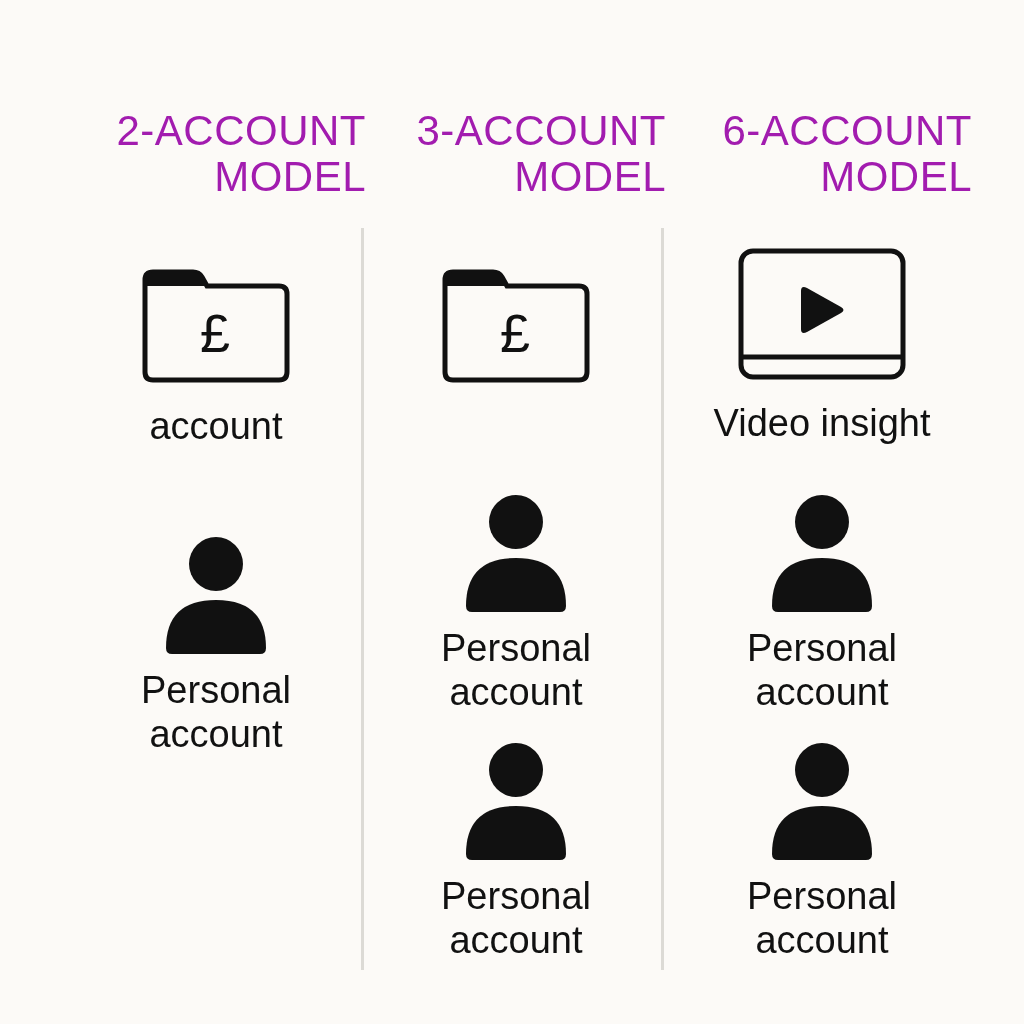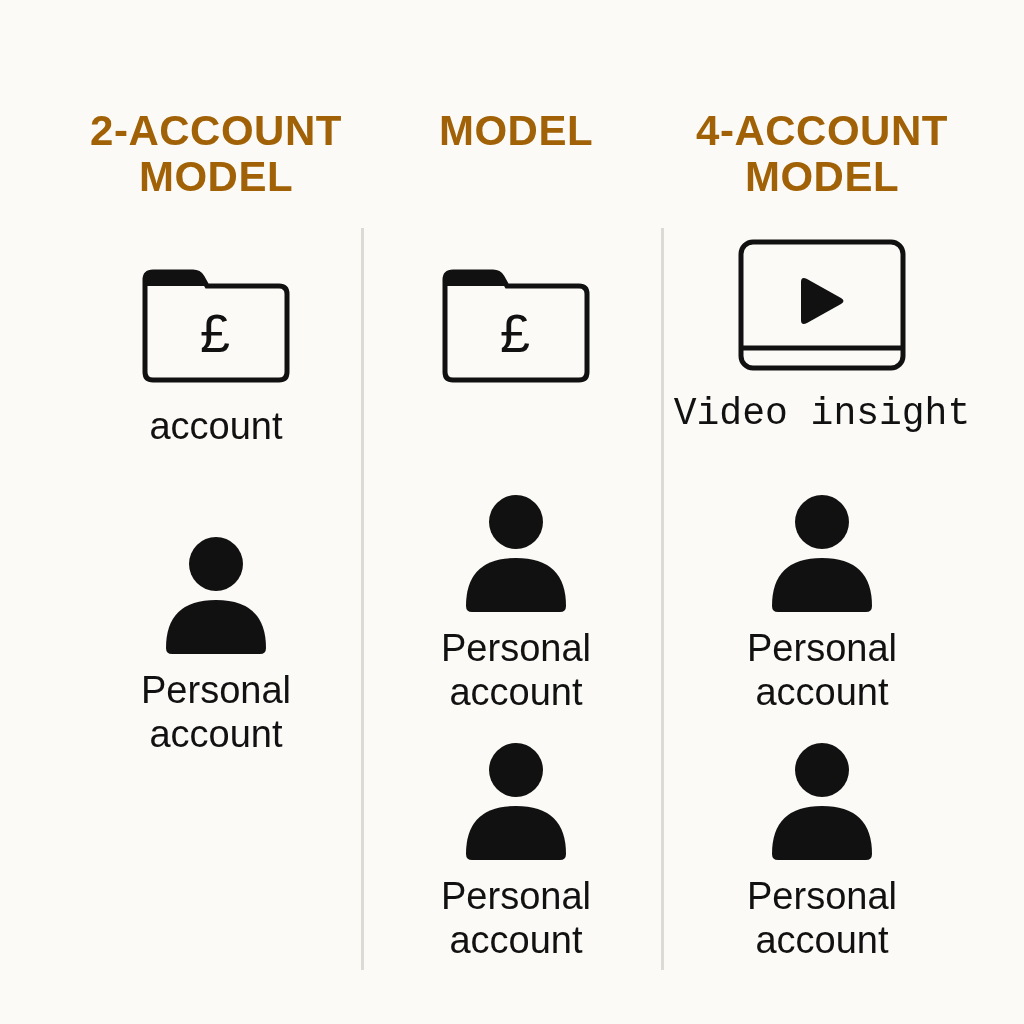--- a/index.html
+++ b/index.html
@@ -1,20 +1,20 @@
 <!DOCTYPE html>
 <html><head>
 <meta charset="utf-8">
 <style>
   html, body { margin:0; padding:0; }
   body { width:1024px; height:1024px; background:#fcfaf7; position:relative; overflow:hidden;
          font-family:"Liberation Sans","DejaVu Sans",sans-serif; color:#111; }
   .col { position:absolute; top:0; width:300px; height:1024px; }
-  .title { position:absolute; left:0; width:100%; top:108px; text-align:center;
-           font-size:42px; font-weight:bold; line-height:46px; letter-spacing:0.5px; color:#a16207; }
+  .title { position:absolute; left:0; width:100%; top:108px; text-align:right;
+           font-size:42px; font-weight:normal; line-height:46px; letter-spacing:0.5px; color:#a21caf; }
   .item { position:absolute; left:0; width:100%; text-align:center; }
   .label { font-size:38px; line-height:44px; color:#111; }
   .divider { position:absolute; width:3px; background:#dcdad5; top:228px; height:742px; }
   svg { display:block; margin:0 auto; }
 </style>
 </head>
 <body>
 
 <div class="col" style="left:66px;">
   <div class="title">
@@ -40,20 +40,21 @@
       <div>Personal</div>
       <div>account</div>
     </div>
   </div>
 </div>
 
 <div class="divider" style="left:361px;"></div>
 
 <div class="col" style="left:366px;">
   <div class="title">
+    <div>3-ACCOUNT</div>
     <div>MODEL</div>
   </div>
   <div class="item" style="top:268px;">
     <svg width="150" height="116" viewBox="0 0 150 116">
       <path d="M4 12 Q4 4 12 4 H52 Q58 4 61 9 L66 18 H138 Q146 18 146 26 V104 Q146 112 138 112 H12 Q4 112 4 104 Z" fill="none" stroke="#111" stroke-width="5"></path>
       <path d="M4 12 Q4 4 12 4 H52 Q58 4 61 9 L66 18 H4 Z" fill="#111"></path>
       <text x="74" y="84" font-size="54" text-anchor="middle" fill="#111" font-family="Liberation Sans, sans-serif">£</text>
     </svg>
   </div>
   <div class="item" style="top:494px;">
@@ -75,24 +76,24 @@
       <div>Personal</div>
       <div>account</div>
     </div>
   </div>
 </div>
 
 <div class="divider" style="left:661px;"></div>
 
 <div class="col" style="left:672px;">
   <div class="title">
-    <div>4-ACCOUNT</div>
+    <div>6-ACCOUNT</div>
     <div>MODEL</div>
   </div>
-  <div class="item" style="top:238px;font-family:Liberation Mono, monospace;">
+  <div class="item" style="top:247px;">
     <svg width="170" height="134" viewBox="0 0 170 134">
       <rect x="4" y="4" width="162" height="126" rx="12" fill="none" stroke="#111" stroke-width="5"></rect>
       <line x1="4" y1="110" x2="166" y2="110" stroke="#111" stroke-width="5"></line>
       <path d="M64 44 Q64 38 70 41 L104 60 Q109 63 104 66 L70 85 Q64 88 64 82 Z" fill="#111"></path>
     </svg>
     <div class="label" style="margin-top:20px;">Video insight</div>
   </div>
   <div class="item" style="top:494px;">
     <svg width="104" height="120" viewBox="0 0 104 120">
       <circle cx="52" cy="28" r="27" fill="#111"></circle>

